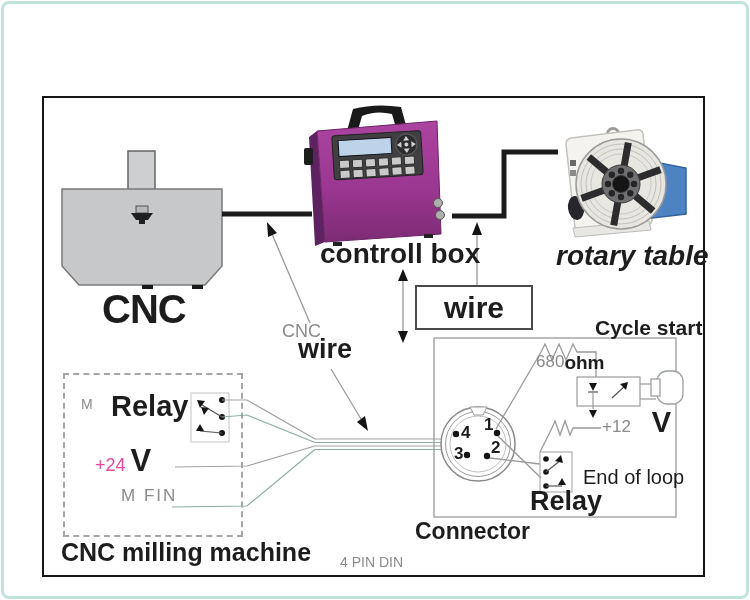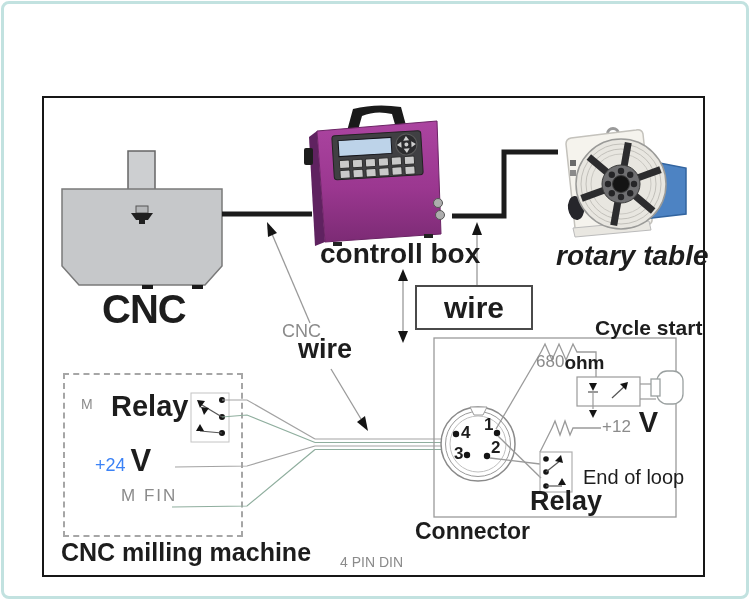--- a/index.html
+++ b/index.html
@@ -29,30 +29,30 @@
     position:absolute;left:415px;top:285px;width:118px;height:45px;
     border:2px solid #4a4a4a;box-sizing:border-box;background:#fff;
     display:flex;align-items:center;justify-content:center;
     font-size:30px;font-weight:600;
   }
   .cncwire-prefix{left:282px;top:322px;font-size:18px;}
   .cncwire-label{left:298px;top:336px;font-size:27px;font-weight:600;}
   .m-label{left:81px;top:397px;font-size:14px;}
   .relay-left{left:111px;top:392px;font-size:29px;font-weight:600;}
   .v24{left:95px;top:445px;display:flex;align-items:baseline;gap:5px;}
-  .v24 .pre{font-size:18px;color:#3b82f6;}
+  .v24 .pre{font-size:18px;color:#ec4899;}
   .v24 .unit{font-size:31px;font-weight:600;}
   .mfin{left:121px;top:487px;font-size:17px;letter-spacing:2px;}
   .signal{left:115px;top:501px;font-size:31px;font-weight:600;}
   .milling-caption{left:61px;top:540px;font-size:25px;font-weight:600;}
   .cycle-start{left:595px;top:317px;font-size:21px;font-weight:600;}
   .r680{left:536px;top:353px;display:flex;align-items:flex-start;}
   .r680 .pre{font-size:17px;color:#8b8b8b;}
   .r680 .unit{font-size:19px;font-weight:700;}
-  .v12{left:602px;top:408px;display:flex;align-items:baseline;gap:8px;}
+  .v12{left:602px;top:408px;display:flex;align-items:baseline;gap:21px;}
   .v12 .pre{font-size:17px;color:#8b8b8b;}
   .v12 .unit{font-size:29px;font-weight:600;}
   .end-of-loop{left:583px;top:467px;font-size:20px;font-weight:400;}
   .relay-right{left:530px;top:488px;font-size:27px;font-weight:600;}
   .din{left:340px;top:555px;font-size:14px;}
   .connector{left:415px;top:520px;font-size:23px;font-weight:600;}
   .pin{font-size:17px;font-weight:600;}
   .pin1{left:484px;top:416px;}
   .pin2{left:491px;top:439px;}
   .pin3{left:454px;top:445px;}

